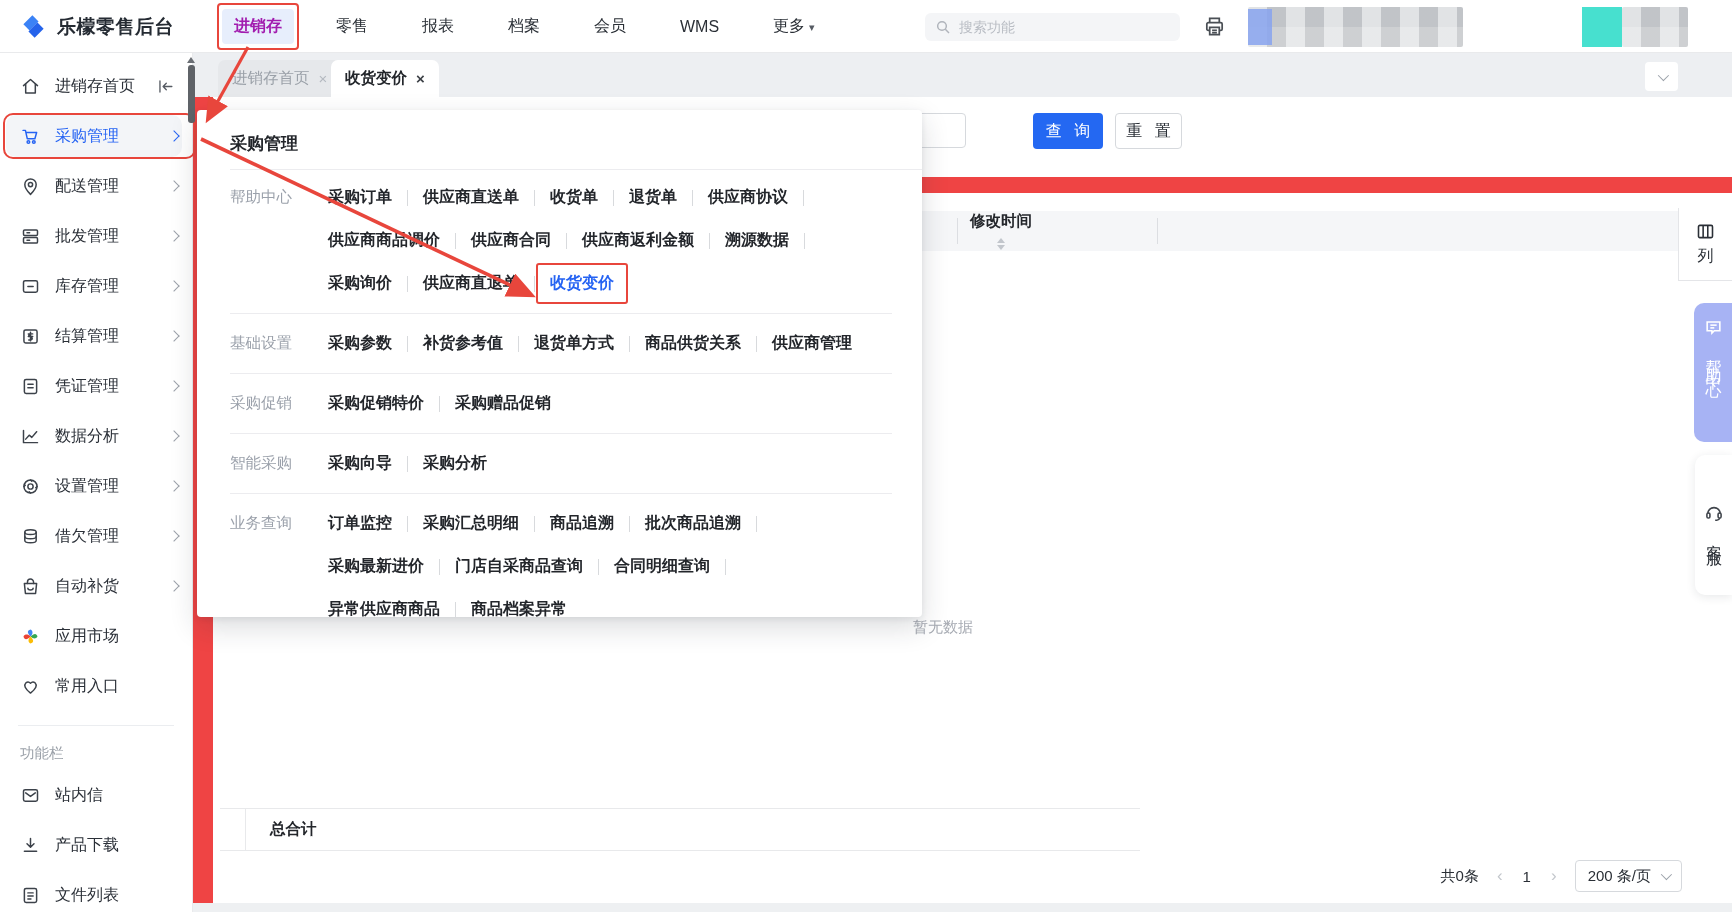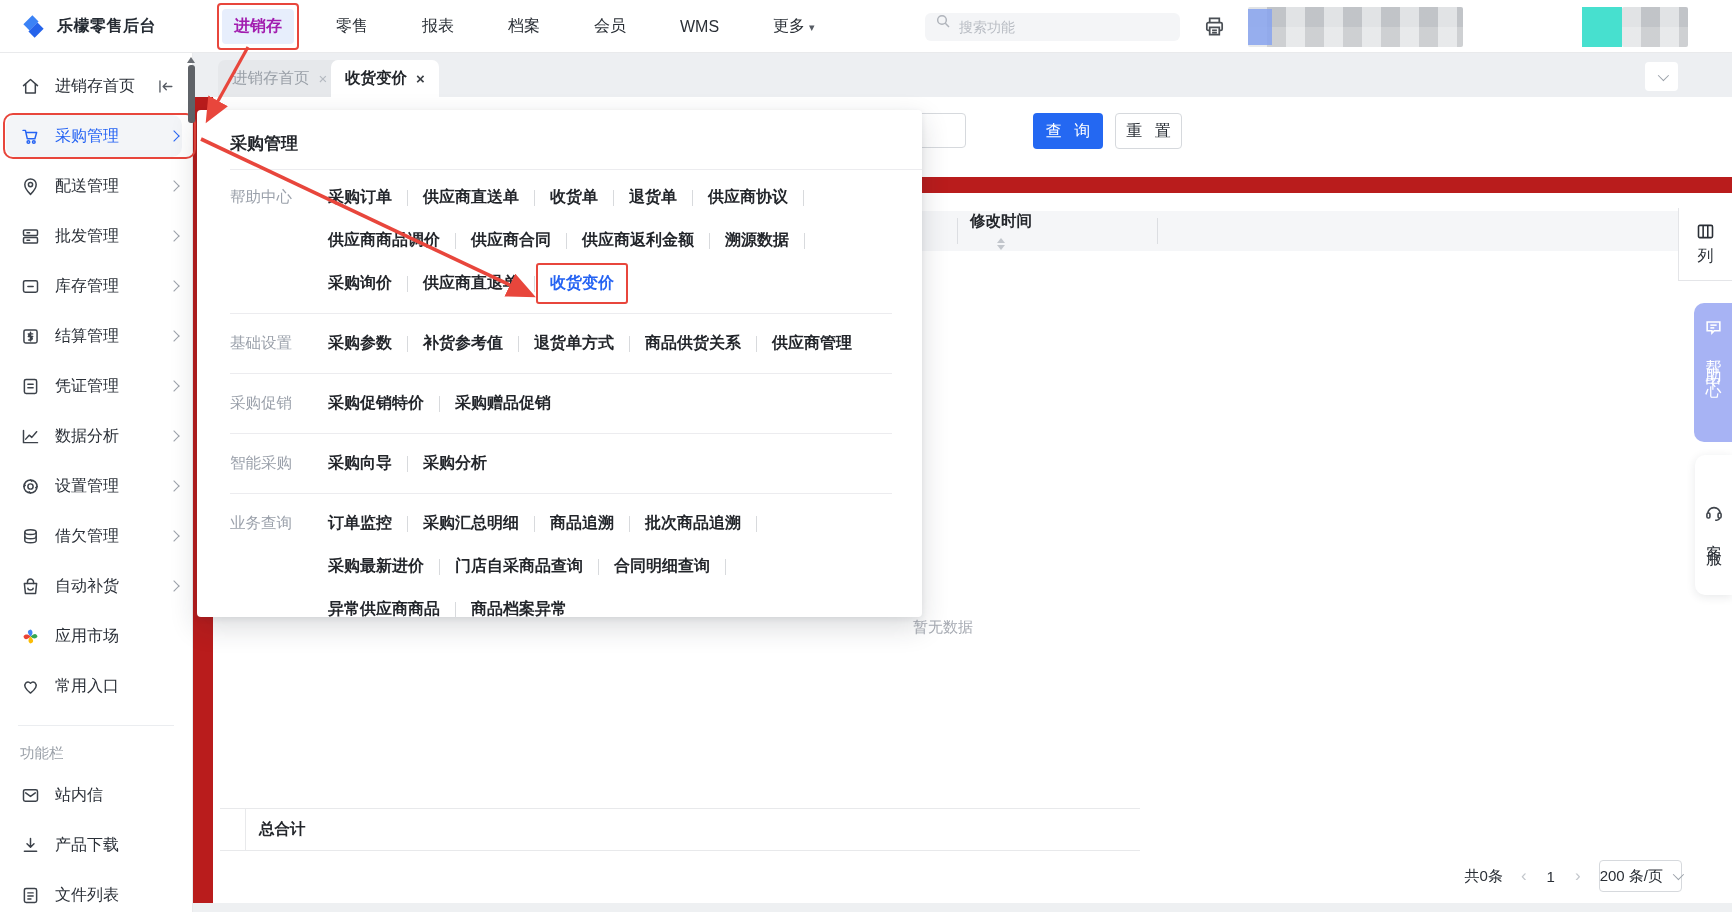--- a/index.html
+++ b/index.html
@@ -4,28 +4,28 @@
 <style>
   * { margin:0; padding:0; box-sizing:border-box; }
   html,body { width:1732px; height:912px; overflow:hidden; }
   body { font-family:"Liberation Sans","DejaVu Sans",sans-serif; background:#f0f2f5; color:#262b33; }
   #app { position:relative; width:1732px; height:912px; }
 
   
   .top-header { position:absolute; top:0; left:0; width:1732px; height:53px; background:#fff;
     border-bottom:1px solid #e9eaec; z-index:30; }
   .logo { position:absolute; left:20px; top:13px; display:flex; align-items:center; gap:10px; }
-  .logo-text { font-size:16px; font-weight:bold; color:#252b33; letter-spacing:.5px; }
+  .logo-text { font-size:19px; font-weight:bold; color:#252b33; letter-spacing:.5px; }
   .top-nav { position:absolute; left:222px; top:0; height:53px; display:flex; align-items:center; gap:30px; }
   .nav-item { position:relative; font-size:16px; font-weight:500; color:#2a2f36; padding:7px 12px;
     border-radius:4px; cursor:pointer; white-space:nowrap; }
   .nav-item.active { background:#e7eefc; color:#a21caf; font-weight:600; }
   .nav-item .caret { font-size:11px; color:#565b63; margin-left:4px; }
   .search-box { position:absolute; left:925px; top:13px; width:255px; height:28px; background:#f4f5f7;
-    border-radius:6px; display:flex; padding:0 10px; gap:8px; }
+    border-radius:6px; display:flex; align-items:center; padding:0 10px; gap:8px; }
   .search-box input { border:none; outline:none; background:transparent; font-size:14px; width:190px;
     color:#2a2f36; font-family:inherit; }
   .search-box input::placeholder { color:#b9bdc4; }
   .printer { position:absolute; left:1203px; top:15px; }
   .mosaic { position:absolute; top:7px; height:40px; border-radius:2px;
     background-image:
       repeating-linear-gradient(90deg, rgba(255,255,255,.45) 0 19px, rgba(0,0,0,.04) 19px 38px),
       repeating-linear-gradient(0deg, #d6d8db 0 20px, #c9ccd0 20px 40px); }
   .mosaic-blue { position:absolute; left:1248px; top:9px; width:24px; height:36px; background:#87a3ee; opacity:.85; }
   .mosaic-teal { position:absolute; left:1582px; top:7px; width:40px; height:40px; background:#47e0cf; }
@@ -59,21 +59,21 @@
     background:#f3f5f8; border-radius:10px; z-index:-1; }
   .side-item.active .chev.right { border-color:#2563f3; }
   .side-divider { height:1px; background:#ebedf0; margin:14px 18px 10px 18px; }
   .side-section { height:34px; display:flex; align-items:center; padding-left:20px; font-size:14.5px; color:#9aa0a8; }
   .side-scrollbar { position:absolute; top:4px; right:-1px; width:10px; height:120px; z-index:12; }
   .side-scrollbar .arrow-up { width:0; height:0; border-left:4px solid transparent; border-right:4px solid transparent;
     border-bottom:6px solid #6b6f75; margin:0 auto 2px auto; }
   .side-scrollbar .thumb { width:7px; height:58px; background:#5f6368; border-radius:3px; margin:0 auto; }
 
   
-  .main { position:absolute; top:97px; left:193px; width:1539px; bottom:0; background:#b91c1c; }
+  .main { position:absolute; top:97px; left:193px; width:1539px; bottom:0; background:#ef4444; }
   .filter-card { position:absolute; top:0; left:20px; right:0; height:80px; background:#fff; }
   .filter-input { position:absolute; left:560px; top:16px; width:193px; height:35px; border:1px solid #d6d9dd;
     border-radius:4px; background:#fff; }
   .btn { position:absolute; top:16px; height:36px; border-radius:4px; font-size:16px; display:flex;
     align-items:center; justify-content:center; cursor:pointer; font-family:inherit; }
   .btn-query { left:820px; width:70px; background:#2468f2; color:#fff; border:none; letter-spacing:4px; padding-left:4px; }
   .btn-reset { left:902px; width:67px; background:#fff; color:#2a2f36; border:1px solid #d6d9dd; letter-spacing:4px; padding-left:4px; }
 
   .table-card { position:absolute; top:96px; left:20px; right:0; height:712px; background:#fff; }
   .table-head { position:absolute; top:18px; left:0; width:1470px; height:40px; background:#f5f6f8; }
@@ -81,28 +81,28 @@
     font-size:15.5px; font-weight:bold; color:#23262b;flex-direction:column; }
   .th-div { position:absolute; top:7px; width:1px; height:26px; background:#dcdee2; }
   .sorter { display:inline-flex; flex-direction:column; gap:2px; }
   .sorter i { width:0; height:0; border-left:4.5px solid transparent; border-right:4.5px solid transparent; }
   .sorter .up { border-bottom:5px solid #c2c6cc; }
   .sorter .dn { border-top:5px solid #c2c6cc; }
   .empty-text { position:absolute; left:700px; top:425px; font-size:15px; color:#a7abb3; }
   .summary-row { position:absolute; top:615px; left:7px; width:920px; height:43px; border-top:1px solid #e8e9eb;
     border-bottom:1px solid #e8e9eb; display:flex; align-items:center; }
   .summary-vdiv { position:absolute; left:25px; top:0; bottom:0; width:1px; background:#e8e9eb; }
-  .summary-label { margin-left:39px; font-size:15.5px; font-weight:bold; color:#23262b; }
+  .summary-label { margin-left:50px; font-size:15.5px; font-weight:bold; color:#23262b; }
 
   .pagination { position:absolute; bottom:12px; right:50px; height:34px; display:flex; align-items:center;
     gap:14px; font-size:15px; color:#2a2f36; }
   .pg-arrow { font-size:17px; color:#c3c7cc; cursor:pointer; padding:0 4px; }
   .pg-num { font-size:15px; color:#2a2f36; padding:0 2px; }
   .pg-size { display:flex; align-items:center; gap:10px; border:1px solid #d6d9dd; border-radius:4px;
-    background:#fff; height:32px; padding:0 0; cursor:pointer; }
+    background:#fff; height:32px; padding:0 12px; cursor:pointer; }
   .bottom-strip { position:absolute; bottom:0; left:0; right:0; height:9px; background:#eef0f2; }
 
   
   .mega-menu { position:absolute; top:110px; left:197px; width:725px; height:507px; background:#fff; z-index:40;
     border-radius:4px; box-shadow:0 10px 28px rgba(30,35,50,.16), 0 2px 6px rgba(30,35,50,.08); padding-top:14px; }
   .menu-title { font-size:17px; font-weight:bold; color:#23262b; padding:8px 0 14px 33px; }
   .menu-title-div { height:1px; background:#ececef; margin:0 0 6px 33px; }
   .menu-section { display:flex; padding-left:33px; }
   .menu-label { width:98px; flex:none; font-size:15.5px; color:#9ba1ab; height:43px; display:flex; align-items:center; }
   .menu-rows { display:flex; flex-direction:column; }

